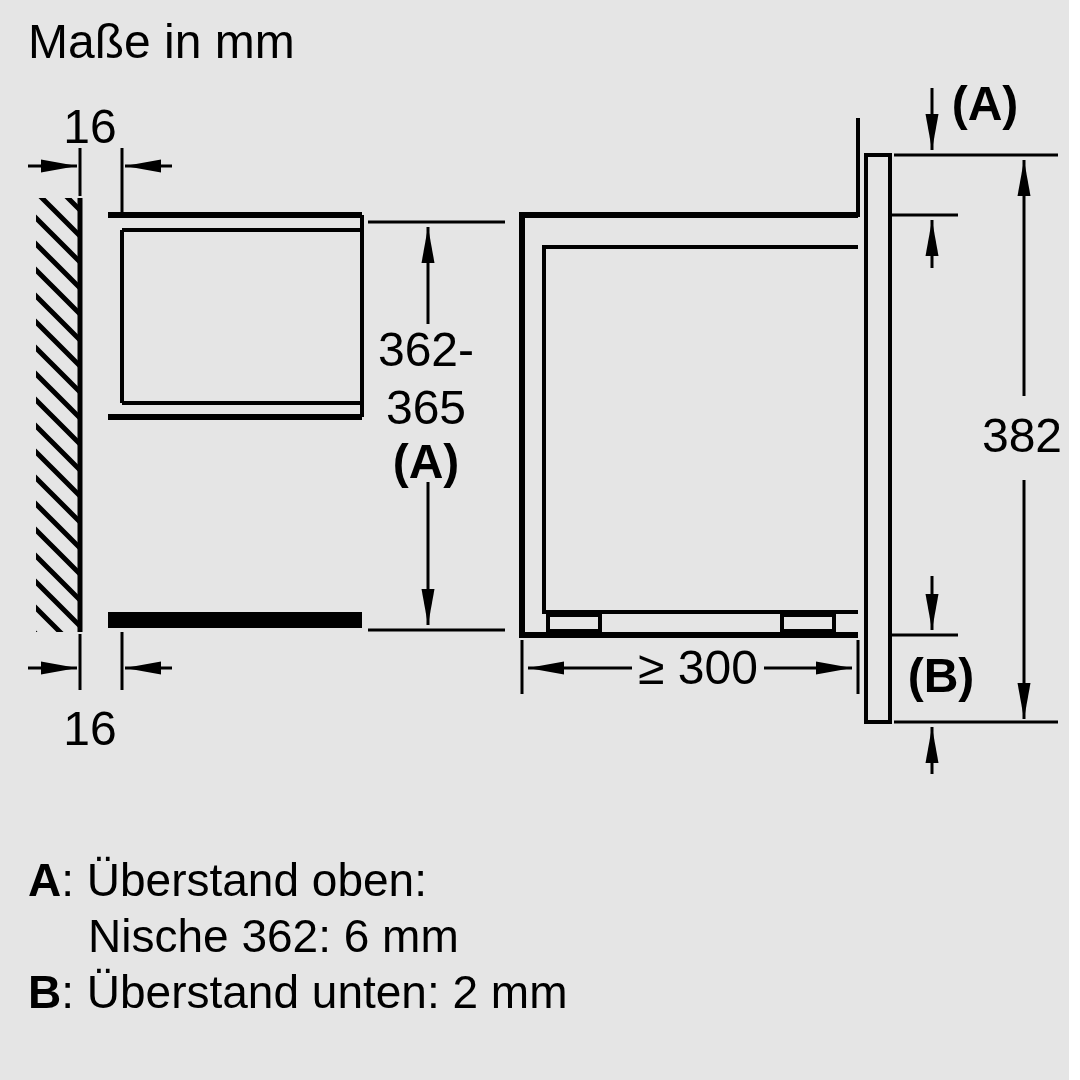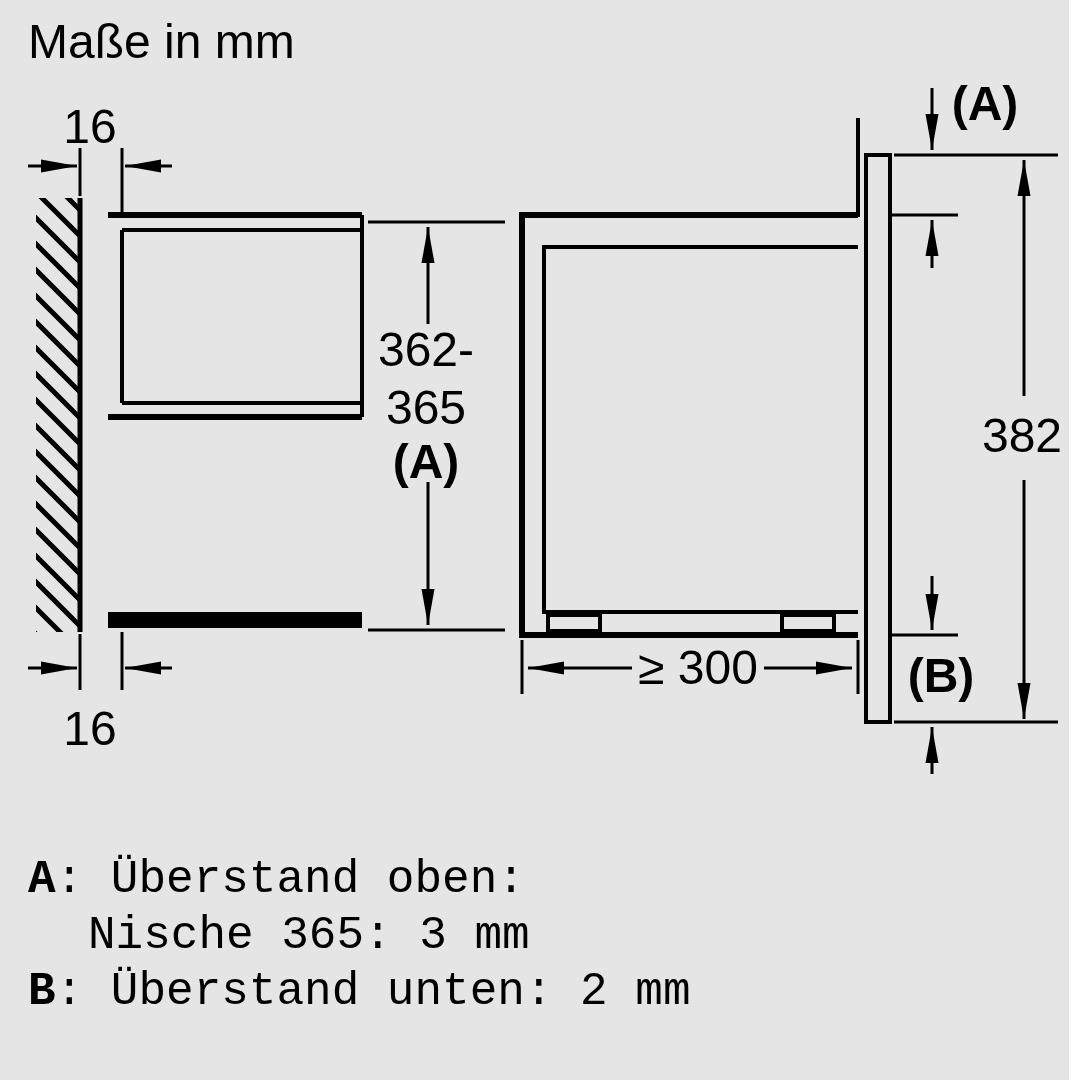--- a/index.html
+++ b/index.html
@@ -30,21 +30,21 @@
     white-space: nowrap;
   }
   .legend {
     position: absolute;
     left: 28px;
     top: 852px;
     font-size: 46px;
     line-height: 56px;
     color: #000;
   }
-  .legend-row { white-space: nowrap; font-family: Liberation Mono, monospace; }
+  .legend-row { white-space: nowrap; }
   .legend-row.indent { padding-left: 60px; }
   .legend-prefix { font-weight: bold; }
   text.dim {
     font-family: "Liberation Sans", sans-serif;
     font-size: 48px;
     fill: #000;
   }
   text.dim-bold { font-weight: bold; }
   .ln { stroke: #000; fill: none; }
 </style>
@@ -141,17 +141,17 @@
     <g>
       <line class="ln" x1="892" y1="635" x2="958" y2="635" stroke-width="3"></line>
       <line class="ln" x1="932" y1="576" x2="932" y2="630" stroke-width="3" marker-end="url(#arr)"></line>
       <line class="ln" x1="932" y1="774" x2="932" y2="727" stroke-width="3" marker-end="url(#arr)"></line>
       <text class="dim dim-bold" x="941" y="692" text-anchor="middle">(B)</text>
     </g>
   </svg>
 
   <div class="legend">
     <div class="legend-row"><span class="legend-prefix">A</span><span>: Überstand oben:</span></div>
-    <div class="legend-row indent"><span class="legend-prefix"></span><span>Nische 365: 3 mm</span></div>
+    <div class="legend-row indent"><span class="legend-prefix"></span><span>Nische 362: 6 mm</span></div>
     <div class="legend-row"><span class="legend-prefix">B</span><span>: Überstand unten: 2 mm</span></div>
   </div>
 
 </div>
 
 </body></html>

